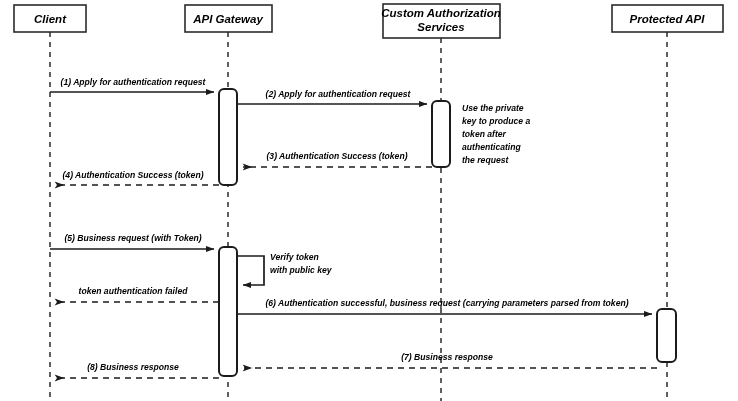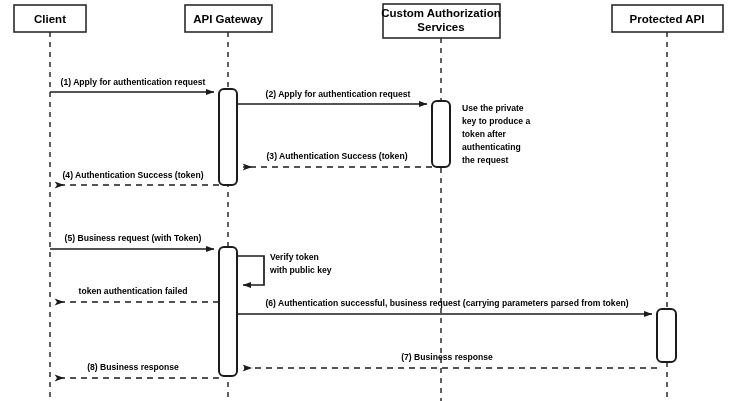--- a/index.html
+++ b/index.html
@@ -7,20 +7,21 @@
     padding: 0;
     background: #ffffff;
   }
   #diagram-root {
     position: relative;
     width: 738px;
     height: 401px;
     background: #ffffff;
     font-family: "Liberation Sans", sans-serif;
     overflow: hidden;
+    font-style: italic;
   }
   svg.seq-canvas {
     position: absolute;
     left: 0;
     top: 0;
     width: 738px;
     height: 401px;
     display: block;
   }
   .lifeline-head-box {

